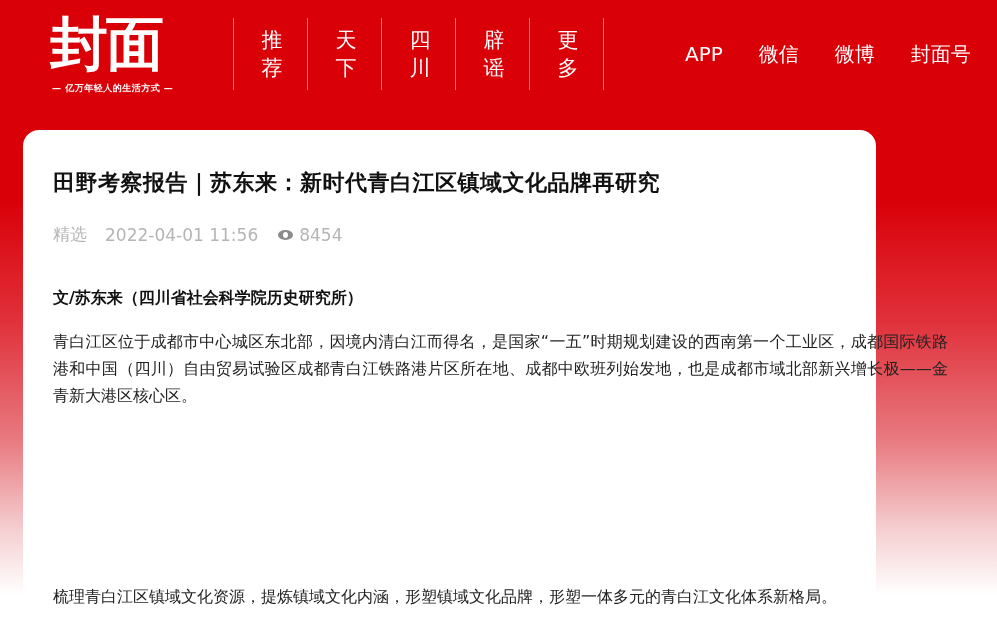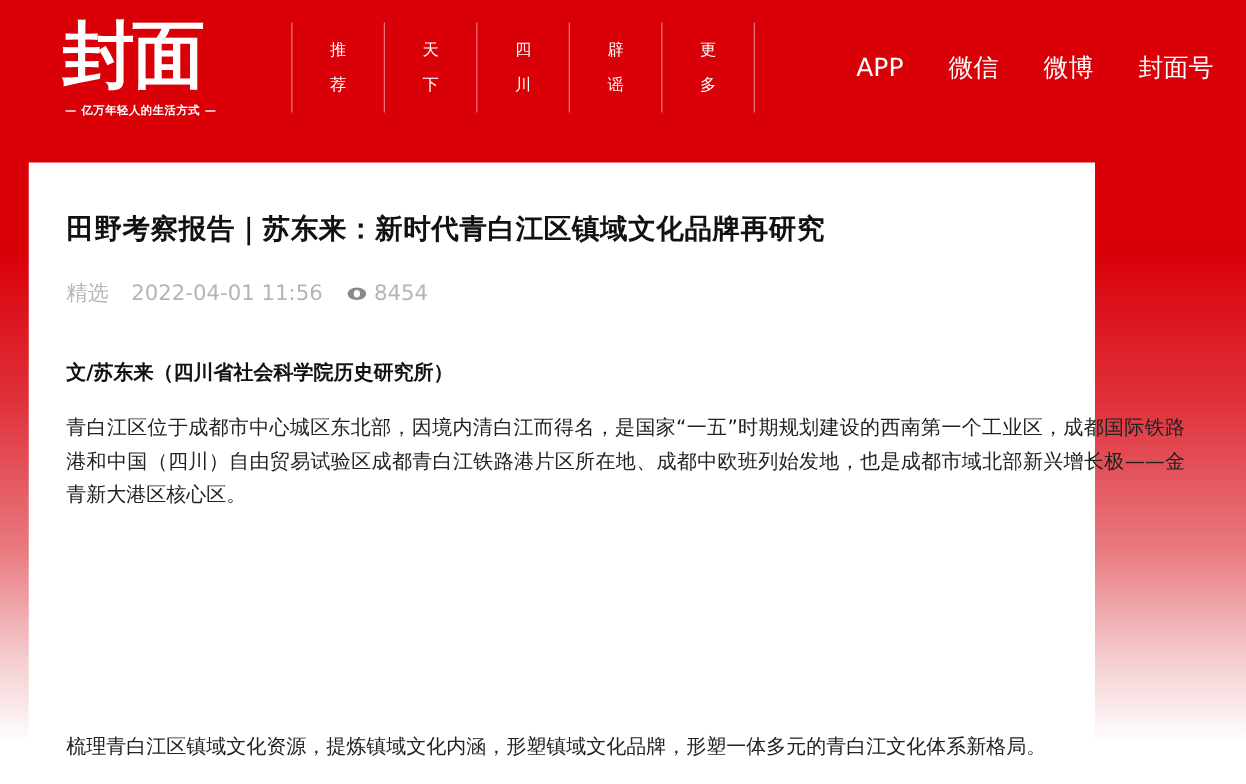--- a/index.html
+++ b/index.html
@@ -26,33 +26,33 @@
       display: block; font-family: "DejaVu Serif", serif; font-size: 9px; font-weight: bold;
       margin-top: 4px; white-space: nowrap; letter-spacing: 0.5px; padding-left: 2px;
     }
     .channels {
       position: absolute; left: 233px; top: 18px; height: 72px; display: flex;
       border-left: 1px solid rgba(255,255,255,0.45);
     }
     .channel {
       width: 74px; height: 72px; border-right: 1px solid rgba(255,255,255,0.45);
       display: flex; align-items: center; justify-content: center;
-      color: #fff; font-family: Liberation Sans, sans-serif;
-      font-size: 13px; line-height: 28px; text-align: center; cursor: pointer;
+      color: #fff; font-family: Liberation Serif, serif;
+      font-size: 21px; line-height: 28px; text-align: right; cursor: pointer;
     }
     .channel span { display: block; width: 24px; word-break: break-all; }
     .topnav {
       position: absolute; left: 685px; top: 45px; display: flex; white-space: nowrap;
     }
     .topnav a {
       color: #fff; font-size: 20px; text-decoration: none; margin-right: 36px; line-height: 18px;
     }
     .card {
       position: absolute; left: 23px; top: 130px; width: 853px; height: 497px;
-      background: #fff; padding: 0 30px;
+      background: #fff; padding: 0 30px; border-radius: 16px;
     }
     .title {
       position: absolute; left: 30px; top: 38px;
       font-size: 22px; font-weight: bold; color: #111; white-space: nowrap; letter-spacing: 0.5px;
     }
     .meta {
       position: absolute; left: 30px; top: 93px; font-size: 17px; color: #b5b5b5;
       display: flex; align-items: center; white-space: nowrap;
     }
     .meta .tag { margin-right: 18px; }

